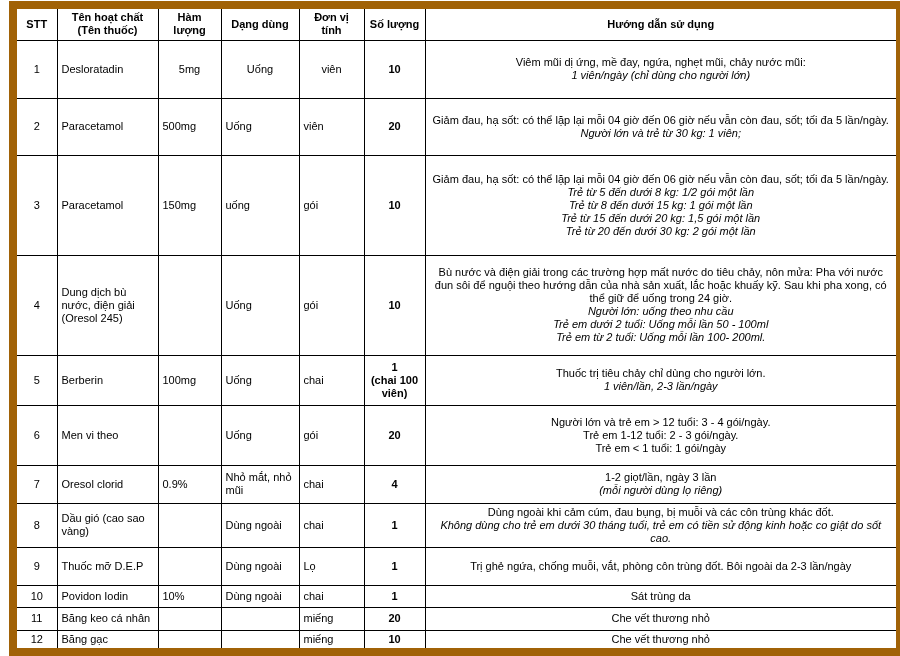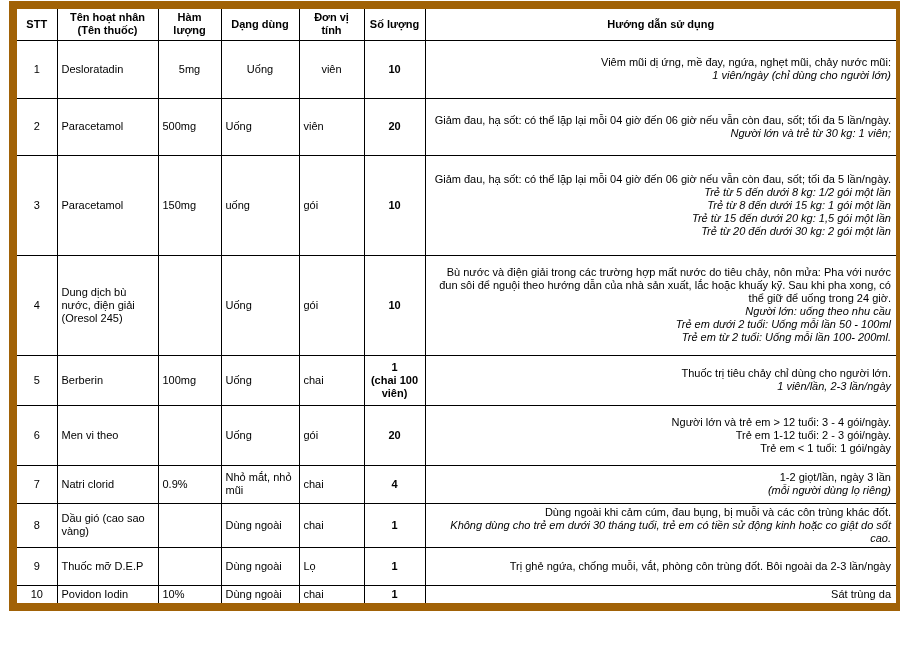--- a/index.html
+++ b/index.html
@@ -33,21 +33,21 @@
     padding: 2px 2px;
   }
   .med-table th .hline { display: block; }
   td.c-stt { text-align: center; }
   td.c-name { text-align: left; }
   td.c-mid { text-align: left; }
   tr.align-left td.c-mid { text-align: center; }
   td.c-qty { text-align: center; font-weight: bold; }
   td.c-qty .qty-val { display: block; }
   td.c-qty .qty-note { display: block; font-weight: bold; }
-  td.c-usage { text-align: right; padding: 2px 5px; }
+  td.c-usage { text-align: center; padding: 2px 5px; }
   .usage-line { display: block; }
   .usage-line.italic { font-style: italic; }
   
   tbody tr:nth-child(1)  { height: 58px; }
   tbody tr:nth-child(2)  { height: 57px; }
   tbody tr:nth-child(3)  { height: 100px; }
   tbody tr:nth-child(4)  { height: 100px; }
   tbody tr:nth-child(5)  { height: 50px; }
   tbody tr:nth-child(6)  { height: 60px; }
   tbody tr:nth-child(7)  { height: 38px; }
@@ -69,21 +69,21 @@
     <col style="width:65px">
     <col style="width:61px">
     <col style="width:475px">
   </colgroup>
   <thead>
     <tr>
         <th>
           <span class="hline">STT</span>
         </th>
         <th>
-          <span class="hline">Tên hoạt nhân</span>
+          <span class="hline">Tên hoạt chất</span>
           <span class="hline">(Tên thuốc)</span>
         </th>
         <th>
           <span class="hline">Hàm</span>
           <span class="hline">lượng</span>
         </th>
         <th>
           <span class="hline">Dạng dùng</span>
         </th>
         <th>
@@ -185,21 +185,21 @@
           <span class="qty-val">20</span>
         </td>
         <td class="c-usage">
           <div class="usage-line">Người lớn và trẻ em &gt; 12 tuổi: 3 - 4 gói/ngày.</div>
           <div class="usage-line">Trẻ em 1-12 tuổi: 2 - 3 gói/ngày.</div>
           <div class="usage-line">Trẻ em &lt; 1 tuổi: 1 gói/ngày</div>
         </td>
       </tr>
       <tr>
         <td class="c-stt">7</td>
-        <td class="c-name">Natri clorid</td>
+        <td class="c-name">Oresol clorid</td>
         <td class="c-mid">0.9%</td>
         <td class="c-mid">Nhỏ mắt, nhỏ mũi</td>
         <td class="c-mid">chai</td>
         <td class="c-qty">
           <span class="qty-val">4</span>
         </td>
         <td class="c-usage">
           <div class="usage-line">1-2 giọt/lần, ngày 3 lần</div>
           <div class="usage-line italic">(mỗi người dùng lọ riêng)</div>
         </td>
@@ -237,14 +237,40 @@
         <td class="c-mid">10%</td>
         <td class="c-mid">Dùng ngoài</td>
         <td class="c-mid">chai</td>
         <td class="c-qty">
           <span class="qty-val">1</span>
         </td>
         <td class="c-usage">
           <div class="usage-line">Sát trùng da</div>
         </td>
       </tr>
+      <tr>
+        <td class="c-stt">11</td>
+        <td class="c-name">Băng keo cá nhân</td>
+        <td class="c-mid"></td>
+        <td class="c-mid"></td>
+        <td class="c-mid">miếng</td>
+        <td class="c-qty">
+          <span class="qty-val">20</span>
+        </td>
+        <td class="c-usage">
+          <div class="usage-line">Che vết thương nhỏ</div>
+        </td>
+      </tr>
+      <tr>
+        <td class="c-stt">12</td>
+        <td class="c-name">Băng gạc</td>
+        <td class="c-mid"></td>
+        <td class="c-mid"></td>
+        <td class="c-mid">miếng</td>
+        <td class="c-qty">
+          <span class="qty-val">10</span>
+        </td>
+        <td class="c-usage">
+          <div class="usage-line">Che vết thương nhỏ</div>
+        </td>
+      </tr>
     </tbody>
 </table>
 
 </body></html>

